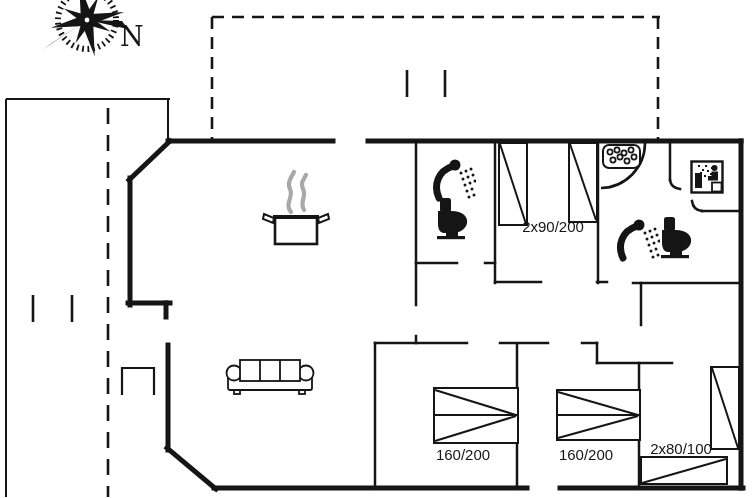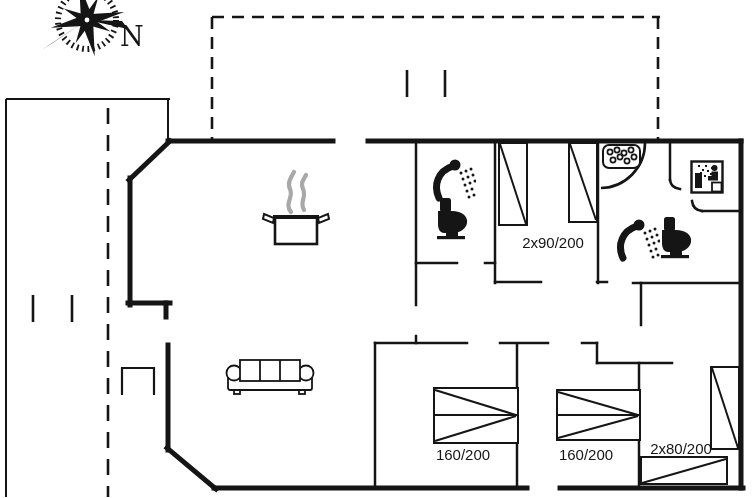--- a/index.html
+++ b/index.html
@@ -244,18 +244,18 @@
       <rect x="16" y="4" width="60" height="21"></rect>
       <line x1="36" y1="4" x2="36" y2="25"></line>
       <line x1="56" y1="4" x2="56" y2="25"></line>
     </g>
   </svg>
 
   <svg class="abs" style="left:119px;top:365px" width="38" height="32" viewBox="0 0 38 32">
     <path d="M3,30 V3 H35 V30" fill="none" stroke="#151515" stroke-width="2.2"></path>
   </svg>
 
-  <div class="lbl center" style="left:553px;top:234px">2x90/200</div>
+  <div class="lbl center" style="left:553px;top:218px">2x90/200</div>
   <div class="lbl center" style="left:463px;top:446px">160/200</div>
   <div class="lbl center" style="left:586px;top:446px">160/200</div>
-  <div class="lbl center" style="left:681px;top:440px">2x80/200</div>
+  <div class="lbl center" style="left:681px;top:440px">2x80/100</div>
 
 </div>
 
 </body></html>

